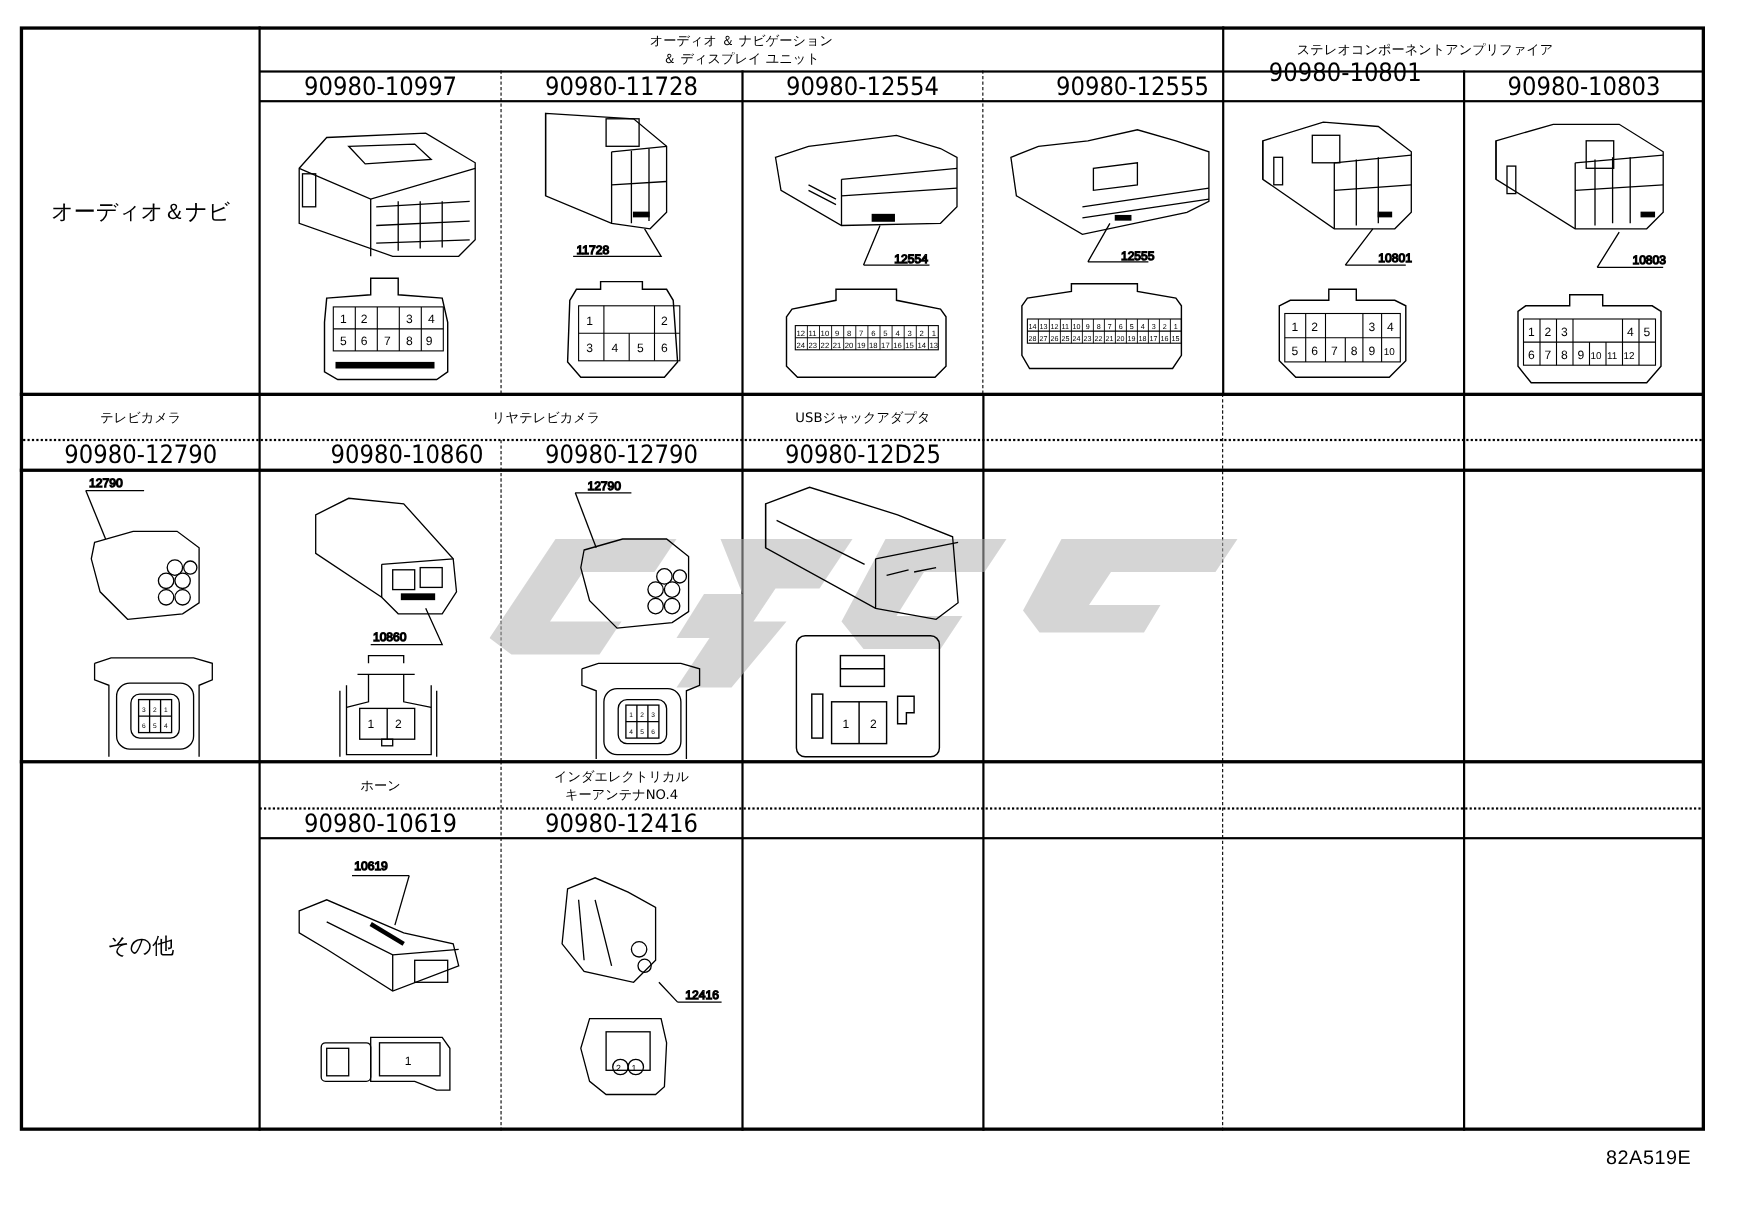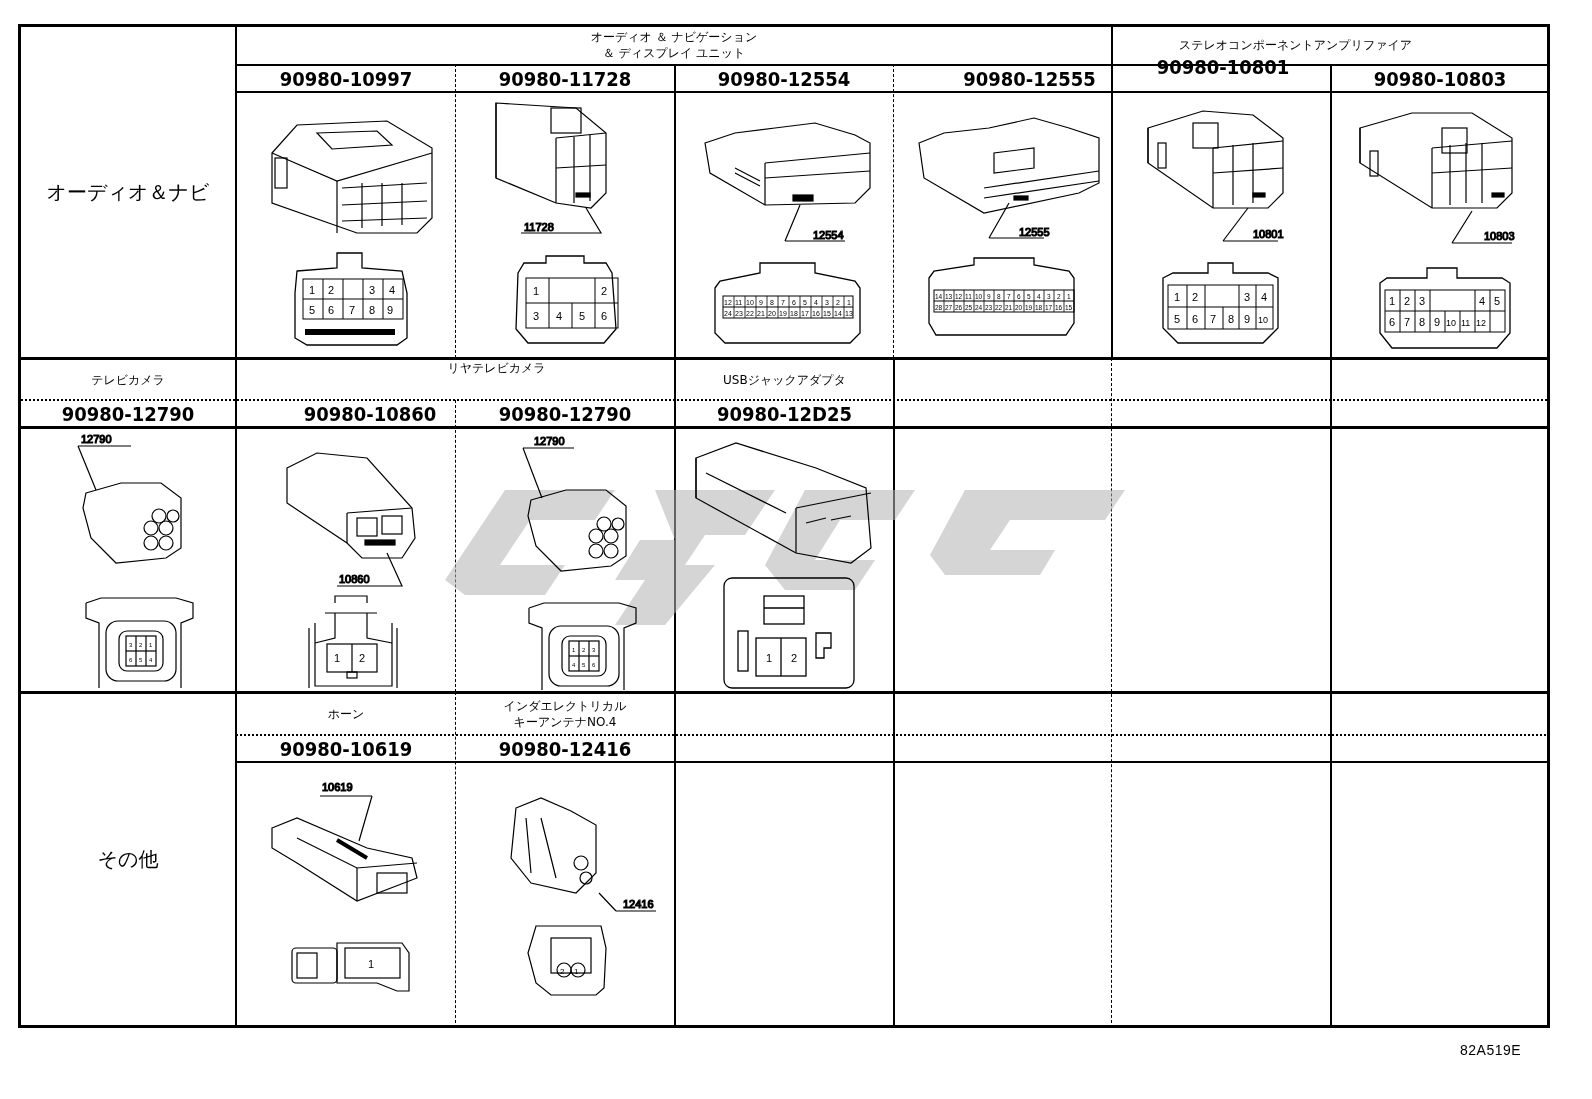--- a/index.html
+++ b/index.html
@@ -2,30 +2,30 @@
 <html><head>
 <meta charset="utf-8">
 <style>
   html, body { margin:0; padding:0; background:#ffffff; }
   body { width:1592px; height:1099px; position:relative; overflow:hidden;
          font-family:"DejaVu Sans", sans-serif; color:#000; }
   .tbl { position:absolute; left:18px; top:24px; width:1532px; height:1004px;
          border:3px solid #000; box-sizing:border-box; }
   .cell { position:absolute; box-sizing:border-box; display:flex; align-items:center; justify-content:center; text-align:center; }
   .hdr { font-size:12px; line-height:16px; }
-  .pn { font-family:"DejaVu Sans Condensed","DejaVu Sans", sans-serif; font-weight:bold; font-size:20px; letter-spacing:0px; }
+  .pn { font-family:"DejaVu Sans Condensed","DejaVu Sans", sans-serif; font-weight:normal; font-size:23px; letter-spacing:0px; }
   .cat { font-size:20px; }
   .hline { position:absolute; height:0; }
   .vline { position:absolute; width:0; }
   .thick-h { border-top:3px solid #000; }
   .thin-h { border-top:2px dotted #000; }
   .solid-h { border-top:2px solid #000; }
   .thick-v { border-left:2px solid #000; }
   .dot-v { border-left:1px dashed #000; }
-  .footer { position:absolute; left:1460px; top:1042px; font-family:"Liberation Sans", sans-serif; font-size:14px; letter-spacing:0.5px; }
+  .footer { position:absolute; left:1460px; top:1042px; font-family:"Liberation Sans", sans-serif; font-size:18px; letter-spacing:0.5px; }
   .watermark { position:absolute; left:445px; top:460px; pointer-events:none; opacity:0.55; }
   .callout { font-family:"Liberation Sans", sans-serif; font-size:11px; }
   .pin { font-family:"Liberation Sans", sans-serif; font-size:11px; }
 </style>
 </head>
 <body>
 
 <div class="tbl"></div>
 
 <div class="hline solid-h" style="left:236px;top:64px;width:1314px;"></div>
@@ -327,21 +327,21 @@
     <text class="pin" x="102" y="233">9</text>
     <text class="pin" x="114" y="233" style="font-size:9px">10</text>
     <text class="pin" x="129" y="233" style="font-size:9px">11</text>
     <text class="pin" x="144" y="233" style="font-size:9px">12</text>
   </g>
 </svg>
 
 <div class="cell hdr" style="left:21px;top:360px;width:214px;height:39px;">
   <span>テレビカメラ</span>
 </div>
-<div class="cell hdr" style="left:237px;top:348px;width:519px;height:39px;">
+<div class="cell hdr" style="left:237px;top:360px;width:519px;height:39px;">
   <span>リヤテレビカメラ</span>
 </div>
 <div class="cell hdr" style="left:676px;top:360px;width:217px;height:39px;justify-content:center;">
   <span>USBジャックアダプタ</span>
 </div>
 
 <div class="cell pn" style="left:21px;top:401px;width:214px;height:25px;">90980-12790</div>
 <div class="cell pn" style="left:237px;top:401px;width:218px;height:25px;margin-left:24px;">90980-10860</div>
 <div class="cell pn" style="left:456px;top:401px;width:218px;height:25px;">90980-12790</div>
 <div class="cell pn" style="left:676px;top:401px;width:217px;height:25px;">90980-12D25</div>

